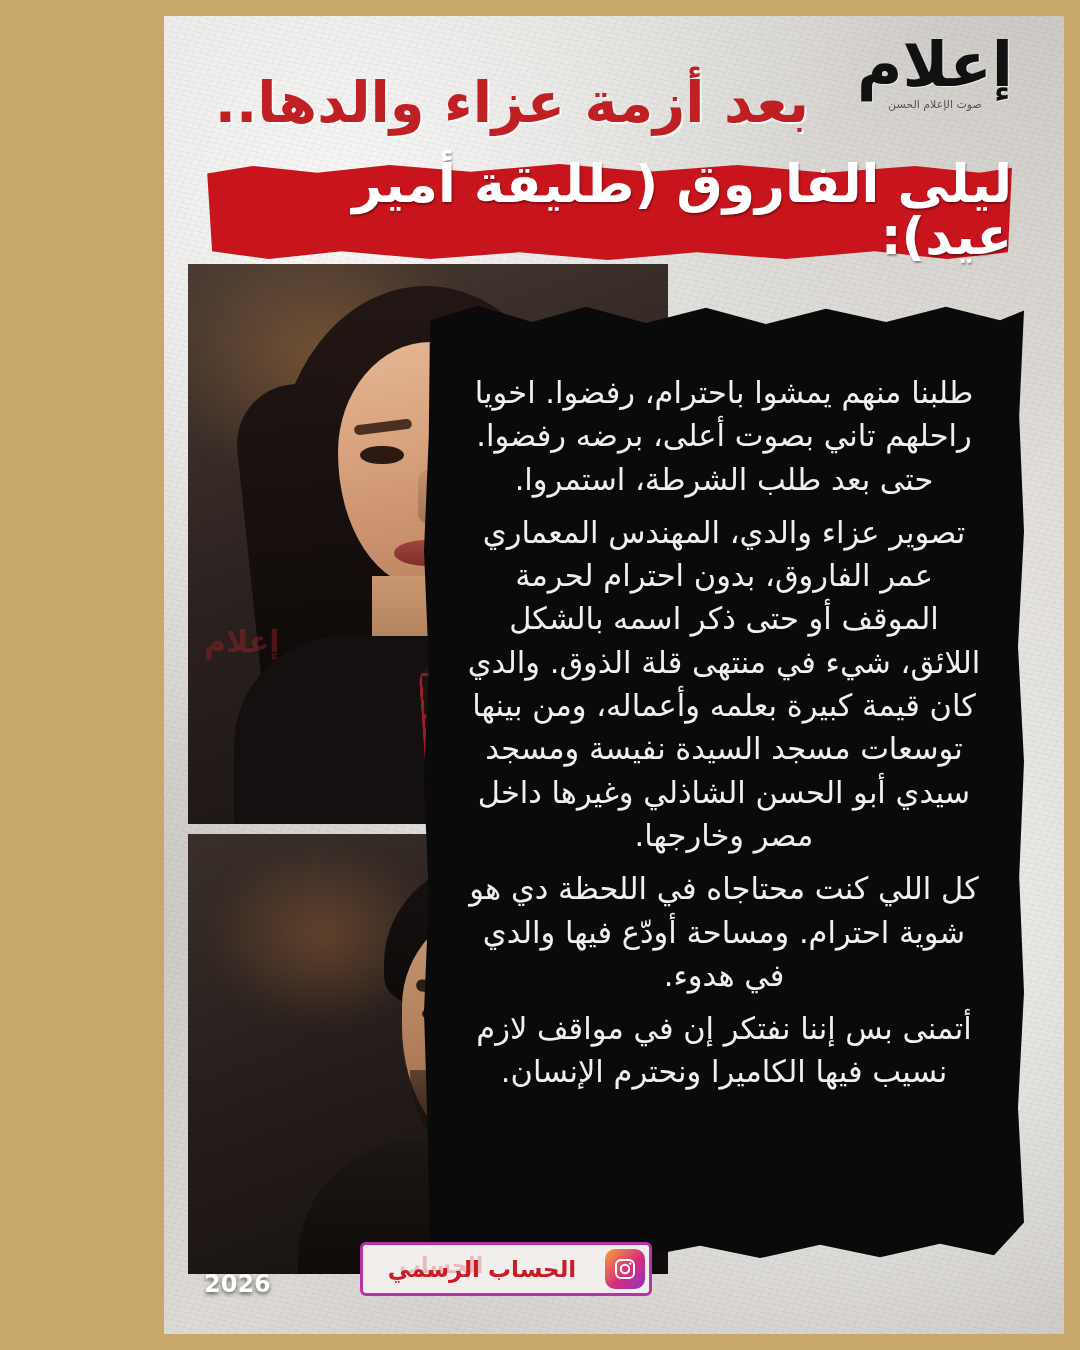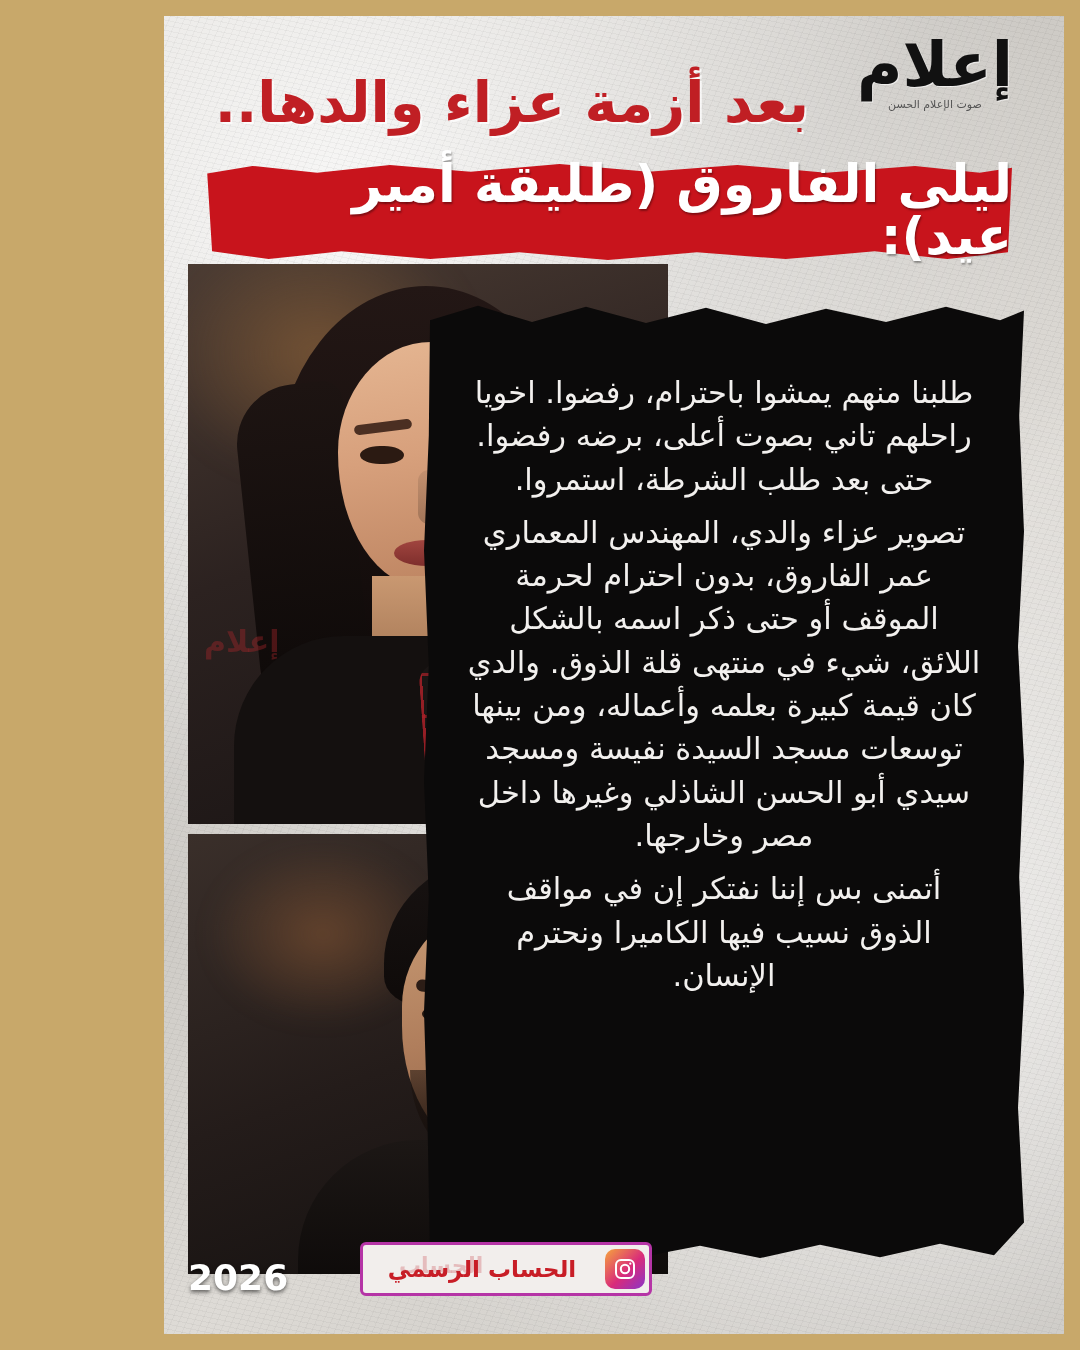--- a/index.html
+++ b/index.html
@@ -338,22 +338,22 @@
     left: 8px; top: 8px;
     font-size: 22px;
     font-weight: bold;
     color: rgba(190,40,46,0.25);
     margin-left: 28px;
   }
 
   .year {
     position: absolute;
     bottom: 36px;
-    left: 24px;
-    font-size: 36px;
+    left: 40px;
+    font-size: 24px;
     font-weight: bold;
     color: #ffffff;
     text-shadow: 0 2px 4px rgba(0,0,0,0.6);
     z-index: 6;
   }
 </style>
 </head>
 <body>
 
 <div class="poster">
@@ -400,21 +400,22 @@
     <div class="man-eye-r"></div>
     <div class="man-nose"></div>
     <div class="man-beard"></div>
     <div class="man-shirt"></div>
   </div>
 
   <div class="panel">
     <div class="panel-inner">
       <p class="para">طلبنا منهم يمشوا باحترام، رفضوا. اخويا راحلهم تاني بصوت أعلى، برضه رفضوا. حتى بعد طلب الشرطة، استمروا.</p>
       <p class="para">تصوير عزاء والدي، المهندس المعماري عمر الفاروق، بدون احترام لحرمة الموقف أو حتى ذكر اسمه بالشكل اللائق، شيء في منتهى قلة الذوق. والدي كان قيمة كبيرة بعلمه وأعماله، ومن بينها توسعات مسجد السيدة نفيسة ومسجد سيدي أبو الحسن الشاذلي وغيرها داخل مصر وخارجها.</p>
-      <p class="para">أتمنى بس إننا نفتكر إن في مواقف الذوق نسيب فيها الكاميرا ونحترم الإنسان.</p>
+      <p class="para">كل اللي كنت محتاجاه في اللحظة دي هو شوية احترام. ومساحة أودّع فيها والدي في هدوء.</p>
+      <p class="para">أتمنى بس إننا نفتكر إن في مواقف لازم نسيب فيها الكاميرا ونحترم الإنسان.</p>
     </div>
   </div>
 
   <div class="footer-badge">
     <span class="badge-ghost">الحساب</span>
     <span class="badge-ig">
       <svg viewBox="0 0 24 24" fill="none" stroke="#ffffff" stroke-width="2">
         <rect x="3" y="3" width="18" height="18" rx="5"></rect>
         <circle cx="12" cy="12" r="4.2"></circle>
         <circle cx="17.3" cy="6.7" r="1.1" fill="#ffffff" stroke="none"></circle>

